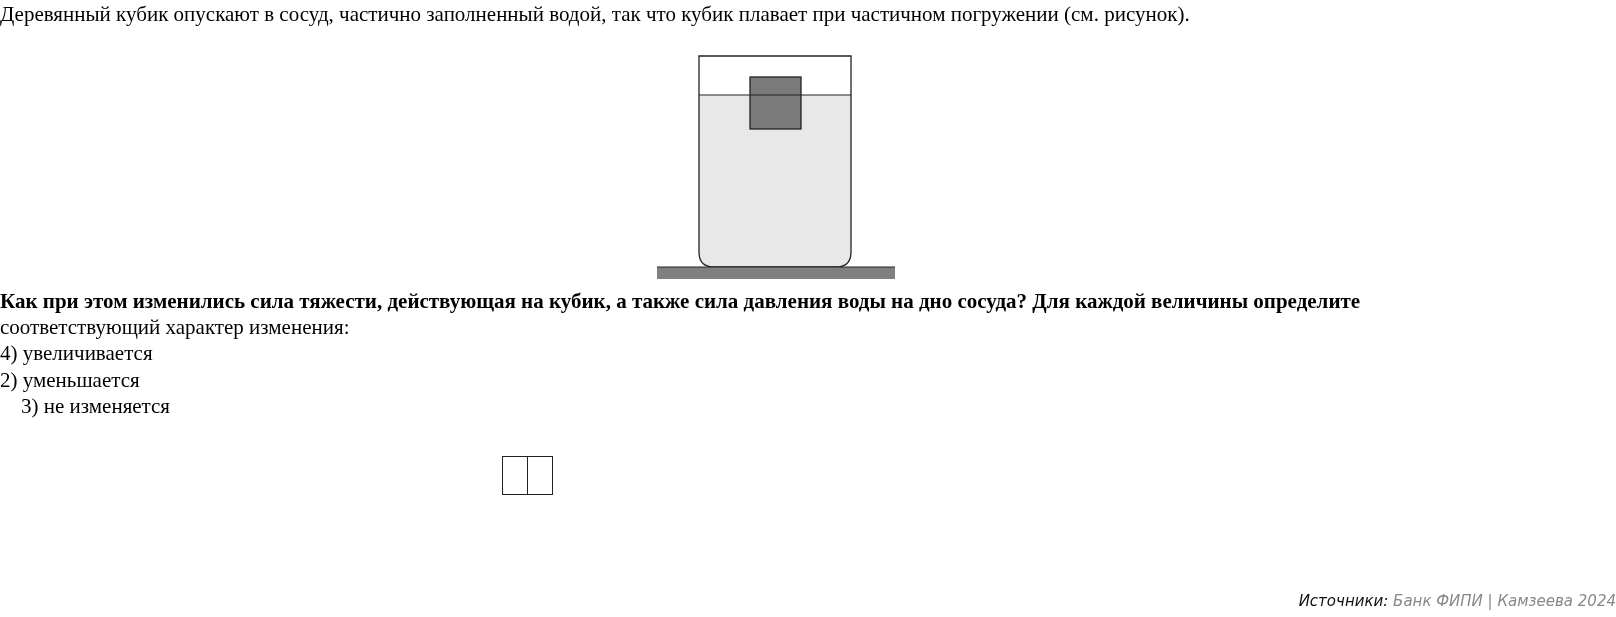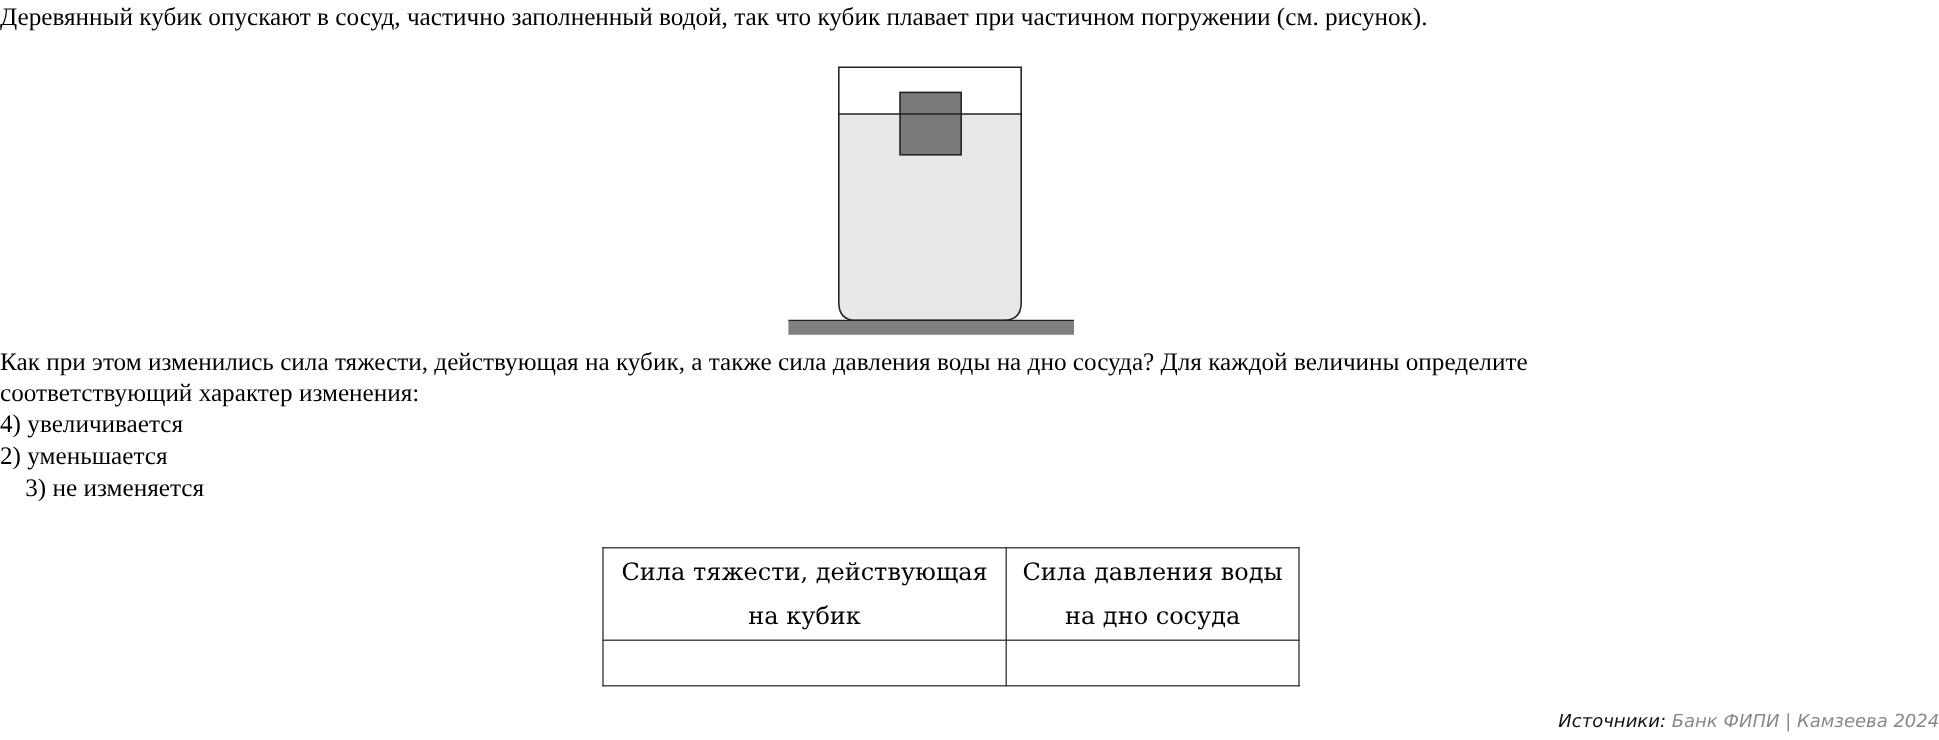--- a/index.html
+++ b/index.html
@@ -31,38 +31,28 @@
   <rect x="100" y="37" width="51" height="52" fill="#7a7a7a" stroke="#222" stroke-width="1.3"></rect>
 
   <line x1="49" y1="55" x2="201" y2="55" stroke="#222" stroke-width="1.2"></line>
 
   <path d="M49 16 L201 16 L201 212 Q201 227 186 227 L64 227 Q49 227 49 212 Z" fill="none" stroke="#222" stroke-width="1.3"></path>
 
   <rect x="7" y="227" width="238" height="12" fill="#808080"></rect>
   <line x1="7" y1="227" x2="245" y2="227" stroke="#222" stroke-width="1"></line>
 </svg>
 
-<p class="p" style="top:288px;">Как при этом изменились сила тяжести, действующая на кубик, а также сила давления воды на дно сосуда? Для каждой величины определите</p>
+<p class="p" style="top:288px;font-weight:bold;">Как при этом изменились сила тяжести, действующая на кубик, а также сила давления воды на дно сосуда? Для каждой величины определите</p>
 <p class="p" style="top:314px;">соответствующий характер изменения:</p>
 <p class="p" style="top:340px;">4) увеличивается</p>
 <p class="p" style="top:367px;">2) уменьшается</p>
 <p class="p" style="top:393px;padding-left:21px;">3) не изменяется</p>
 
 <table class="ans">
   <tbody>
-      <tr>
-    <td class="h1">
-      <div>Сила тяжести, действующая</div>
-      <div>на кубик</div>
-    </td>
-    <td class="h2">
-      <div>Сила давления воды</div>
-      <div>на дно сосуда</div>
-    </td>
-  </tr>
   <tr class="blank">
     <td></td>
     <td></td>
   </tr>
 </tbody>
   </table>
 
 <div class="src">
   <span class="lbl">Источники:</span>
   <span class="val">Банк ФИПИ | Камзеева 2024</span>

